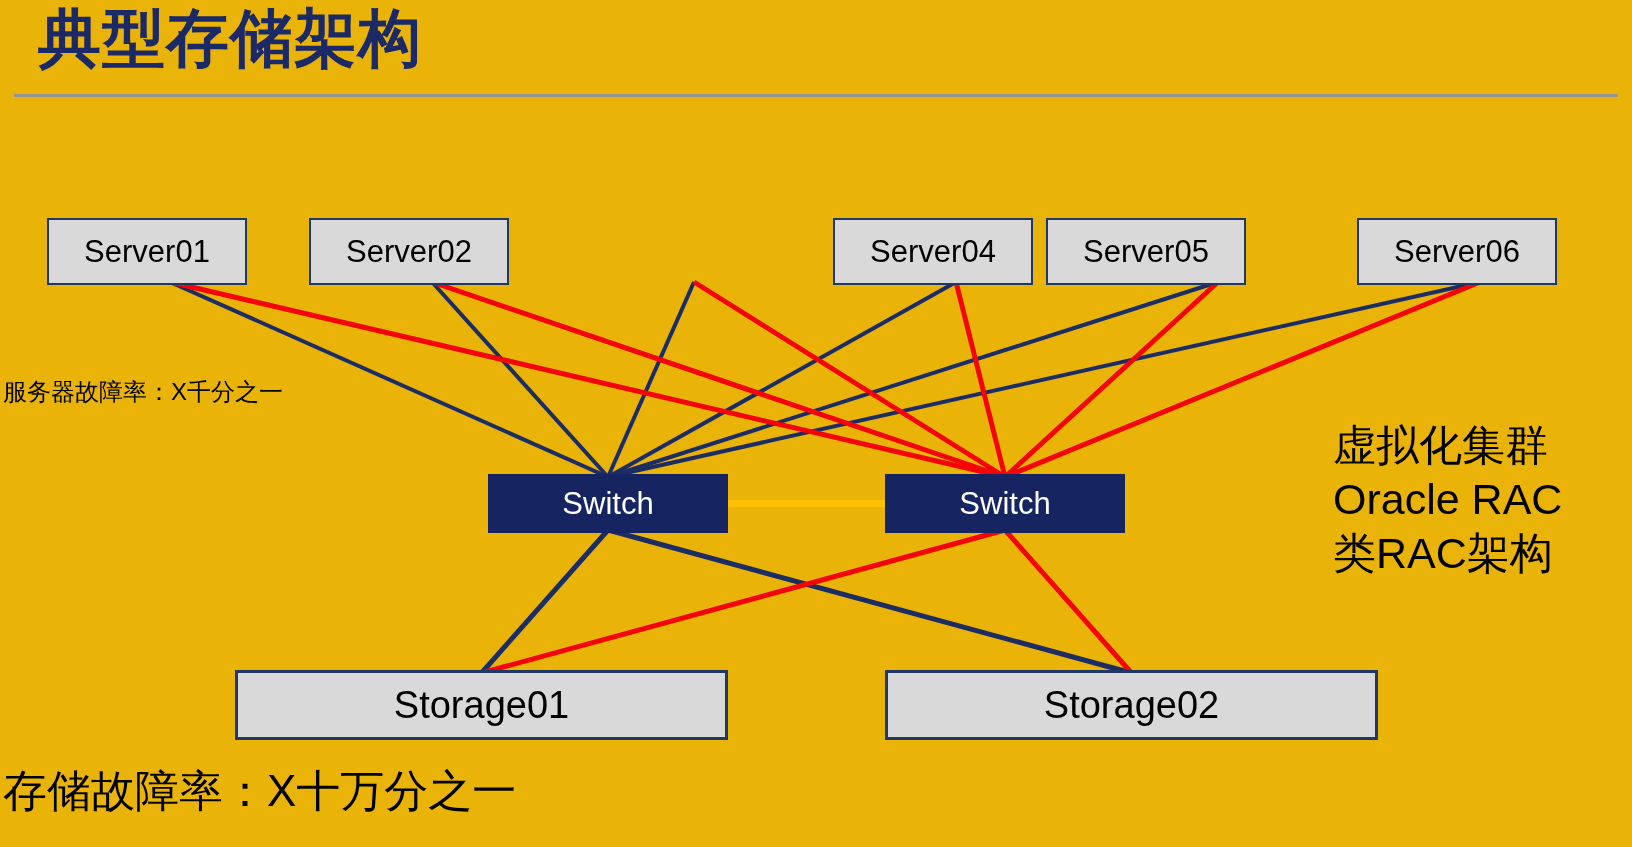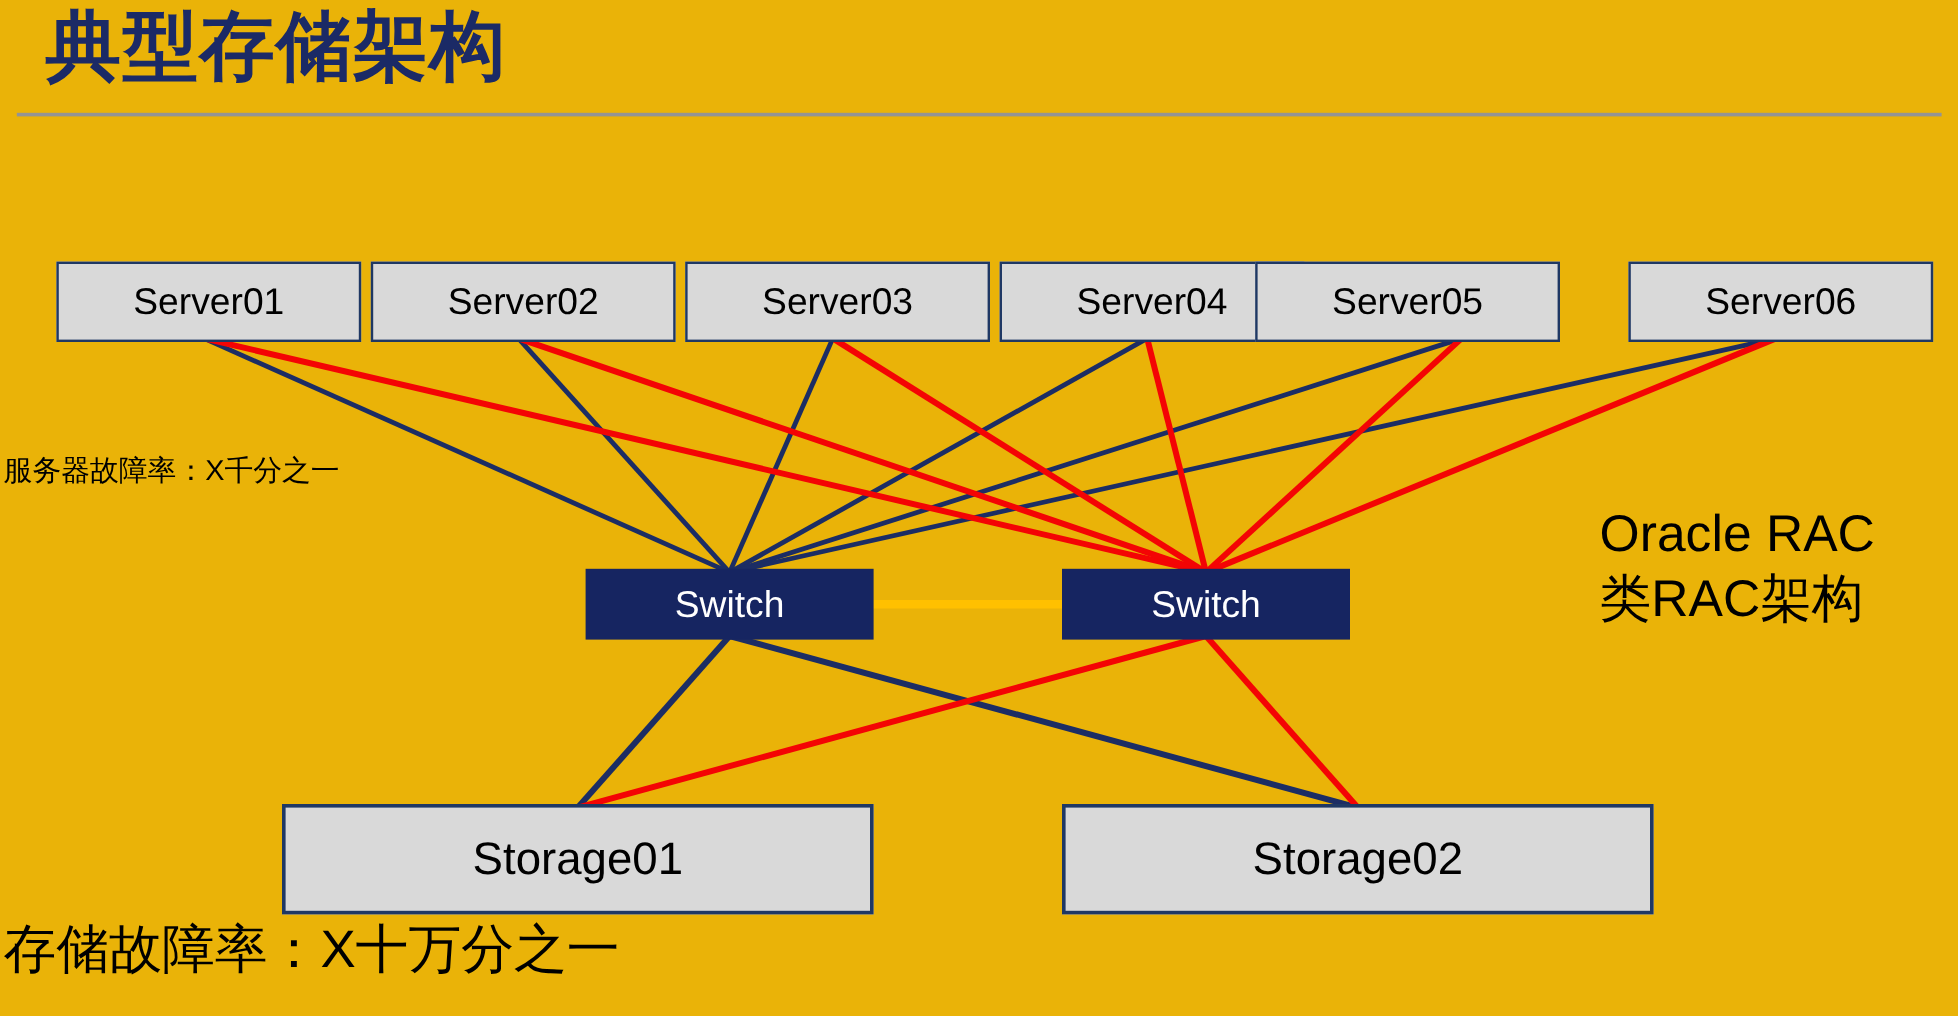--- a/index.html
+++ b/index.html
@@ -5,25 +5,25 @@
   html,body{margin:0;padding:0;background:#fff}
   #stage{position:relative;width:1632px;height:847px;background:#eab308;overflow:hidden;
          font-family:"Liberation Sans","DejaVu Sans",sans-serif;}
   #edges{position:absolute;left:0;top:0;width:1632px;height:847px;z-index:1}
   .title{position:absolute;left:38px;top:-4px;margin:0;font-size:63px;font-weight:bold;
          color:var(--title);letter-spacing:1px;z-index:2;white-space:nowrap}
   .rule{position:absolute;left:14px;top:94px;width:1604px;height:0;
         border-top:3px solid var(--rule);z-index:2}
   .box{position:absolute;display:flex;align-items:center;justify-content:center;
        box-sizing:border-box;z-index:2;white-space:nowrap}
-  .server{top:218px;width:254px;height:67px;background:var(--box_fill);
+  .server{top:218px;width:200px;height:67px;background:var(--box_fill);
           border:2px solid var(--box_border);font-size:31px;color:#000}
   .switch{top:474px;width:240px;height:59px;background:var(--switch_fill);
           color:#fff;font-size:31px}
-  .storage{top:670px;width:493px;height:92px;background:var(--box_fill);
+  .storage{top:670px;width:493px;height:70px;background:var(--box_fill);
            border:3px solid var(--box_border);font-size:38px;color:#000}
   .note{position:absolute;color:#000;z-index:2;white-space:nowrap}
   #note-server{left:3px;top:376px;font-size:24px}
   #note-storage{left:3px;top:762px;font-size:44px}
   #note-cluster{left:1333px;top:418px;font-size:43px;line-height:54px;z-index:2}
   #note-cluster .line{display:block}
 </style>
 </head>
 <body>
 
@@ -51,43 +51,41 @@
 
   <h1 class="title">典型存储架构</h1>
   <div class="rule"></div>
 
   <div class="box server" style="left:47px">
     <span>Server01</span>
   </div>
   <div class="box server" style="left:309px">
     <span>Server02</span>
   </div>
-  <div class="box server" style="left:571px">
-    <span>Server03</span>
-  </div>
   <div class="box server" style="left:833px">
     <span>Server04</span>
   </div>
   <div class="box server" style="left:1046px">
     <span>Server05</span>
   </div>
   <div class="box server" style="left:1357px">
     <span>Server06</span>
   </div>
 
   <div class="note" id="note-server">服务器故障率：X千分之一</div>
 
   <div class="box switch" style="left:488px">
     <span>Switch</span>
   </div>
   <div class="box switch" style="left:885px">
     <span>Switch</span>
   </div>
 
   <div class="note" id="note-cluster">
+    <span class="line">虚拟化集群</span>
     <span class="line">Oracle RAC</span>
     <span class="line">类RAC架构</span>
   </div>
 
   <div class="box storage" style="left:235px">
     <span>Storage01</span>
   </div>
   <div class="box storage" style="left:885px">
     <span>Storage02</span>
   </div>

